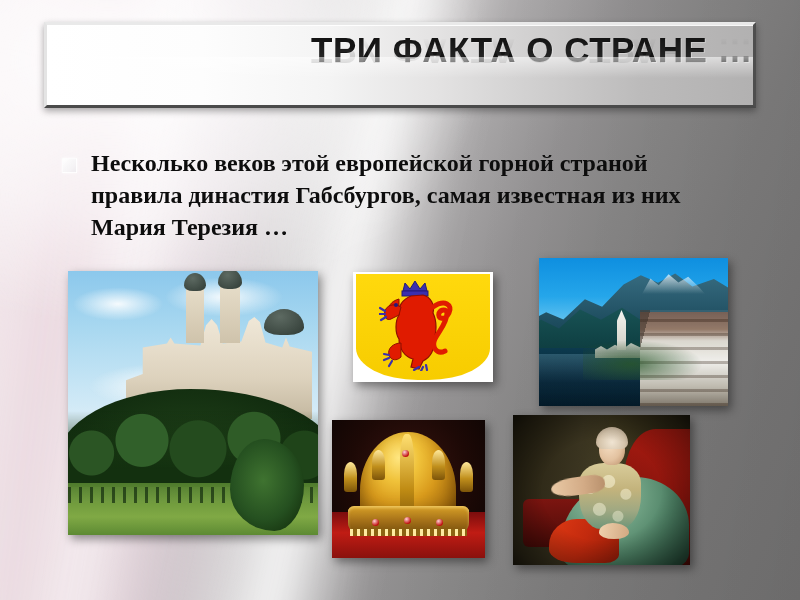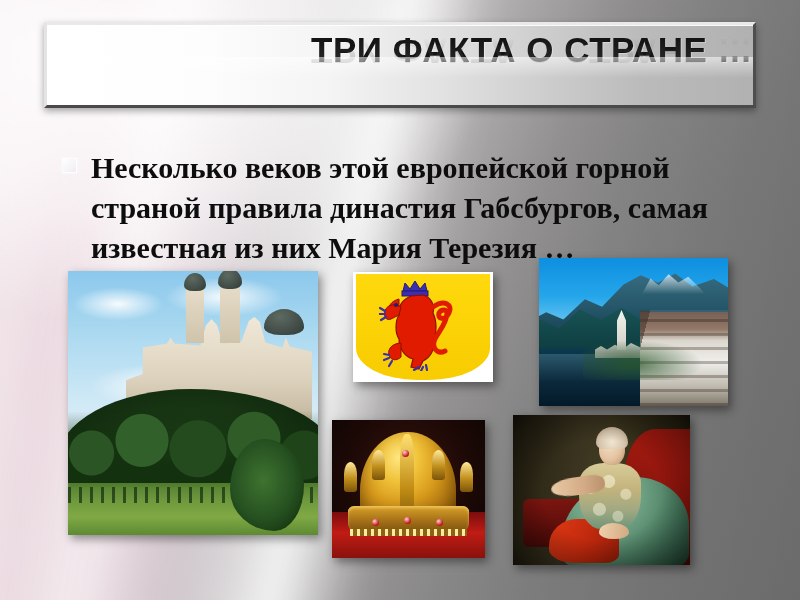--- a/index.html
+++ b/index.html
@@ -198,21 +198,21 @@
     margin-right: 14px;
     flex: 0 0 auto;
     background: linear-gradient(135deg,
         rgba(255,255,255,0.95), rgba(232,232,236,0.55));
     border: 1px solid rgba(255,255,255,0.75);
     box-shadow: 0 0 3px rgba(255,255,255,0.8);
   }
   .bullet-text {
     font-family: "Liberation Serif", serif;
     font-weight: bold;
-    font-size: 30px;
+    font-size: 24px;
     line-height: 1.33;
     color: #0d0d0d;
     max-width: 640px;
   }
 
   
   .photo {
     position: absolute;
     overflow: hidden;
     box-shadow: 3px 4px 9px rgba(0,0,0,0.42);

